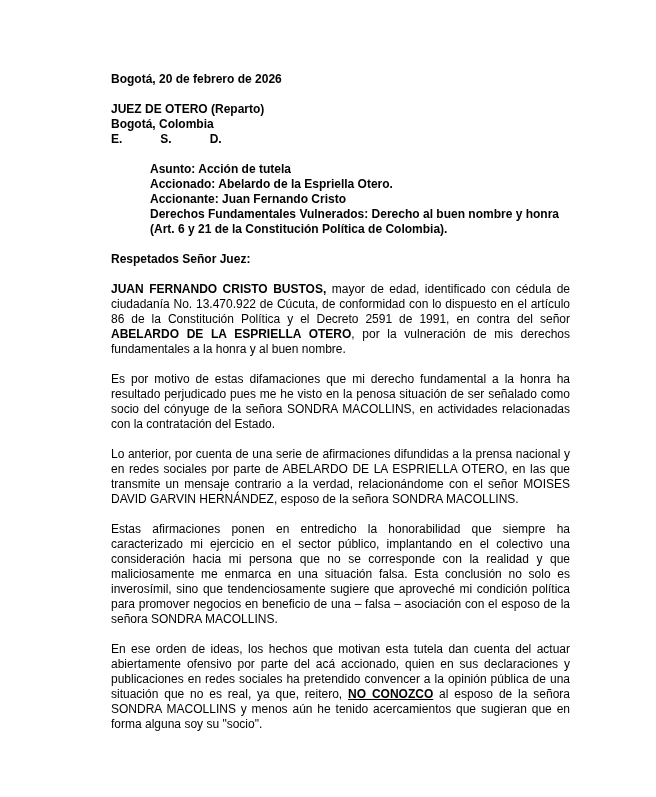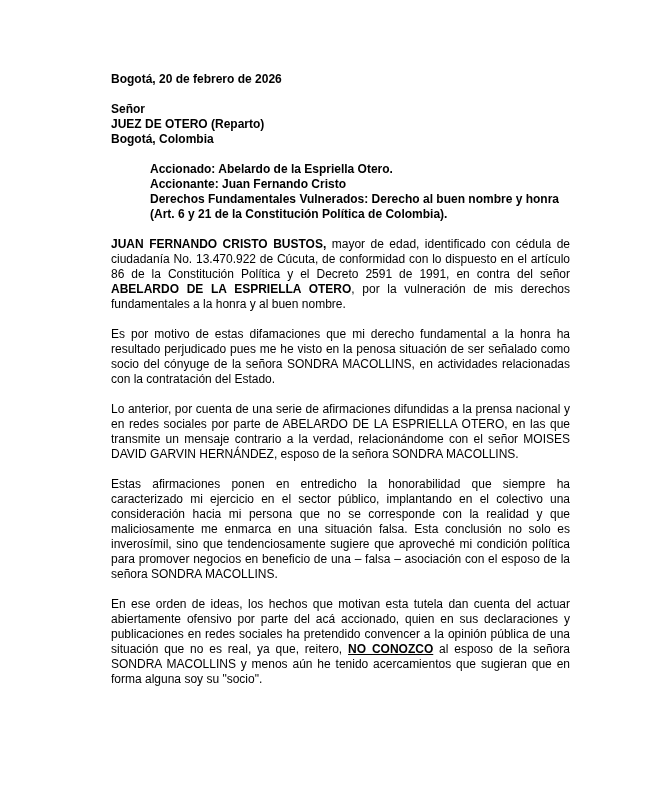--- a/index.html
+++ b/index.html
@@ -29,31 +29,37 @@
   .para { margin: 0 0 15px 0; text-align: justify; }
 </style>
 </head>
 <body>
 
 <div class="page">
 
   <div class="date">Bogotá, 20 de febrero de 2026</div>
 
   <div class="recipient">
-    <div class="line">Señor</div>
     <div class="line">JUEZ DE OTERO (Reparto)</div>
     <div class="line">Bogotá, Colombia</div>
+    <div class="line esd">
+      <span class="esd-letter">E.</span>
+      <span class="esd-letter">S.</span>
+      <span class="esd-letter">D.</span>
+    </div>
   </div>
 
   <div class="subject">
+    <div class="line">Asunto: Acción de tutela</div>
     <div class="line">Accionado: Abelardo de la Espriella Otero.</div>
     <div class="line">Accionante: Juan Fernando Cristo</div>
     <div class="line">Derechos Fundamentales Vulnerados: Derecho al buen nombre y honra (Art. 6 y 21 de la Constitución Política de Colombia).</div>
   </div>
 
+  <div class="salutation">Respetados Señor Juez:</div>
 
   <div class="body-text">
       <p class="para"><span class="b">JUAN FERNANDO CRISTO BUSTOS,</span><span> mayor de edad, identificado con cédula de ciudadanía No. 13.470.922 de Cúcuta, de conformidad con lo dispuesto en el artículo 86 de la Constitución Política y el Decreto 2591 de 1991, en contra del señor </span><span class="b">ABELARDO DE LA ESPRIELLA OTERO</span><span>, por la vulneración de mis derechos fundamentales a la honra y al buen nombre.</span></p>
       <p class="para"><span>Es por motivo de estas difamaciones que mi derecho fundamental a la honra ha resultado perjudicado pues me he visto en la penosa situación de ser señalado como socio del cónyuge de la señora SONDRA MACOLLINS, en actividades relacionadas con la contratación del Estado.</span></p>
       <p class="para"><span>Lo anterior, por cuenta de una serie de afirmaciones difundidas a la prensa nacional y en redes sociales por parte de ABELARDO DE LA ESPRIELLA OTERO, en las que transmite un mensaje contrario a la verdad, relacionándome con el señor MOISES DAVID GARVIN HERNÁNDEZ, esposo de la señora SONDRA MACOLLINS.</span></p>
       <p class="para"><span>Estas afirmaciones ponen en entredicho la honorabilidad que siempre ha caracterizado mi ejercicio en el sector público, implantando en el colectivo una consideración hacia mi persona que no se corresponde con la realidad y que maliciosamente me enmarca en una situación falsa. Esta conclusión no solo es inverosímil, sino que tendenciosamente sugiere que aproveché mi condición política para promover negocios en beneficio de una – falsa – asociación con el esposo de la señora SONDRA MACOLLINS.</span></p>
       <p class="para"><span>En ese orden de ideas, los hechos que motivan esta tutela dan cuenta del actuar abiertamente ofensivo por parte del acá accionado, quien en sus declaraciones y publicaciones en redes sociales ha pretendido convencer a la opinión pública de una situación que no es real, ya que, reitero, </span><span class="b u">NO CONOZCO</span><span> al esposo de la señora SONDRA MACOLLINS y menos aún he tenido acercamientos que sugieran que en forma alguna soy su "socio".</span></p>
     </div>
 
 </div>

